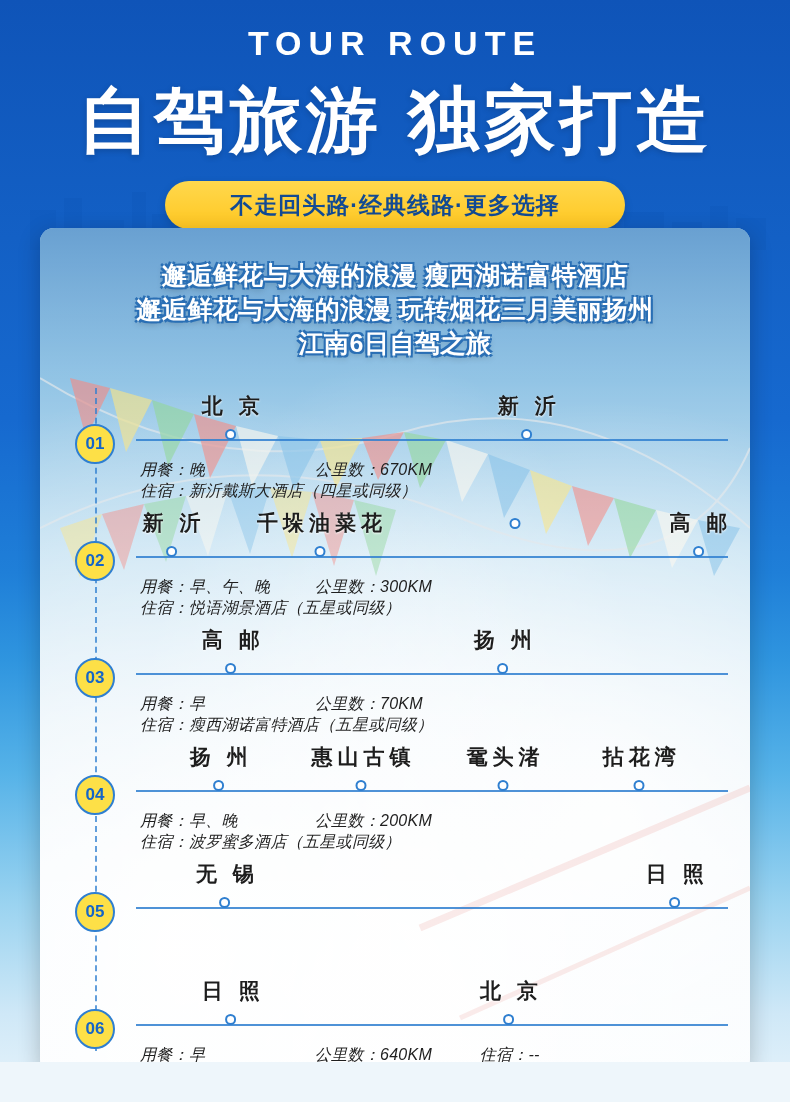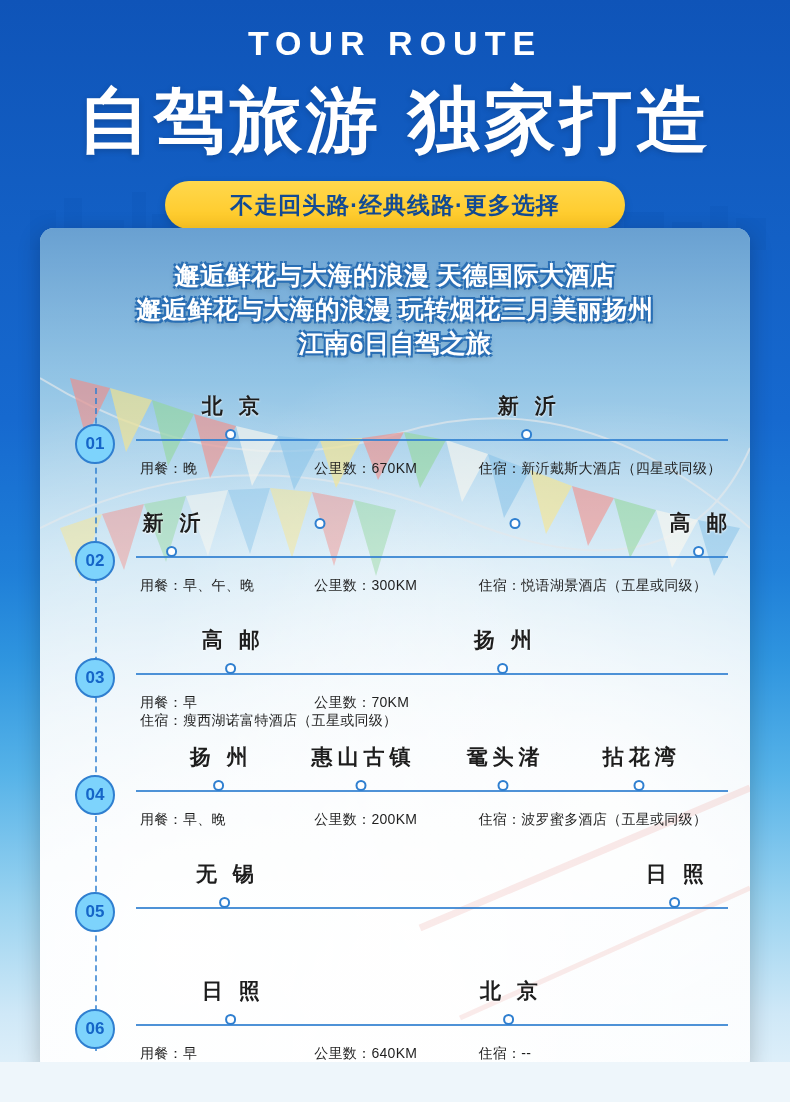--- a/index.html
+++ b/index.html
@@ -133,21 +133,21 @@
   .day {
     position: relative;
     height: 117px;
   }
   .badge {
     position: absolute;
     left: 35px;
     top: 46px;
     width: 40px; height: 40px;
     border-radius: 50%;
-    background: #7dd3fc;
+    background: #fde047;
     border: 2px solid #2f7fd0;
     color: #1565c8;
     font-size: 17px;
     font-weight: bold;
     line-height: 36px;
     text-align: center;
   }
 
   .stops {
     position: absolute;
@@ -185,23 +185,24 @@
     border-radius: 50%;
     background: #ffffff;
     border: 2px solid #2f7fd0;
   }
 
   .meta {
     position: absolute;
     left: 100px;
     right: 18px;
     top: 82px;
-    font-size: 14px;
+    font-size: 16px;
     color: #1f1f1f;
     letter-spacing: .3px;
+    font-style: italic;
   }
   .meta span { display: inline-block; }
   .m-meal { width: 170px; }
   .m-km   { width: 160px; }
   .m-hotel{ }
 
   
   .page-bottom {
     position: absolute;
     left: 0; right: 0; bottom: 0;
@@ -286,21 +287,21 @@
       </g>
       <g opacity="0.35">
         <path d="M380,700 L710,560" stroke="#e0736a" stroke-width="7" fill="none"></path>
         <path d="M420,790 L710,660" stroke="#e0736a" stroke-width="5" fill="none"></path>
       </g>
     </svg>
 
     <div class="veil"></div>
 
     <div class="card-title">
-      <div>邂逅鲜花与大海的浪漫 天德国际大酒店</div>
+      <div>邂逅鲜花与大海的浪漫 瘦西湖诺富特酒店</div>
       <div>邂逅鲜花与大海的浪漫 玩转烟花三月美丽扬州</div>
       <div>江南6日自驾之旅</div>
     </div>
 
     <div class="timeline">
       <div class="vline"></div>
 
       <div class="day">
         <div class="badge">01</div>
         <div class="stops">
@@ -323,20 +324,21 @@
 
       <div class="day">
         <div class="badge">02</div>
         <div class="stops">
           <div class="axis"></div>
           <div class="stop" style="left:6%">
             <div class="stop-label">新 沂</div>
             <div class="stop-dot"></div>
           </div>
           <div class="stop" style="left:31%">
+            <div class="stop-label">千垛油菜花</div>
             <div class="stop-dot"></div>
           </div>
           <div class="stop" style="left:64%">
             <div class="stop-dot"></div>
           </div>
           <div class="stop" style="left:95%">
             <div class="stop-label">高 邮</div>
             <div class="stop-dot"></div>
           </div>
         </div>

